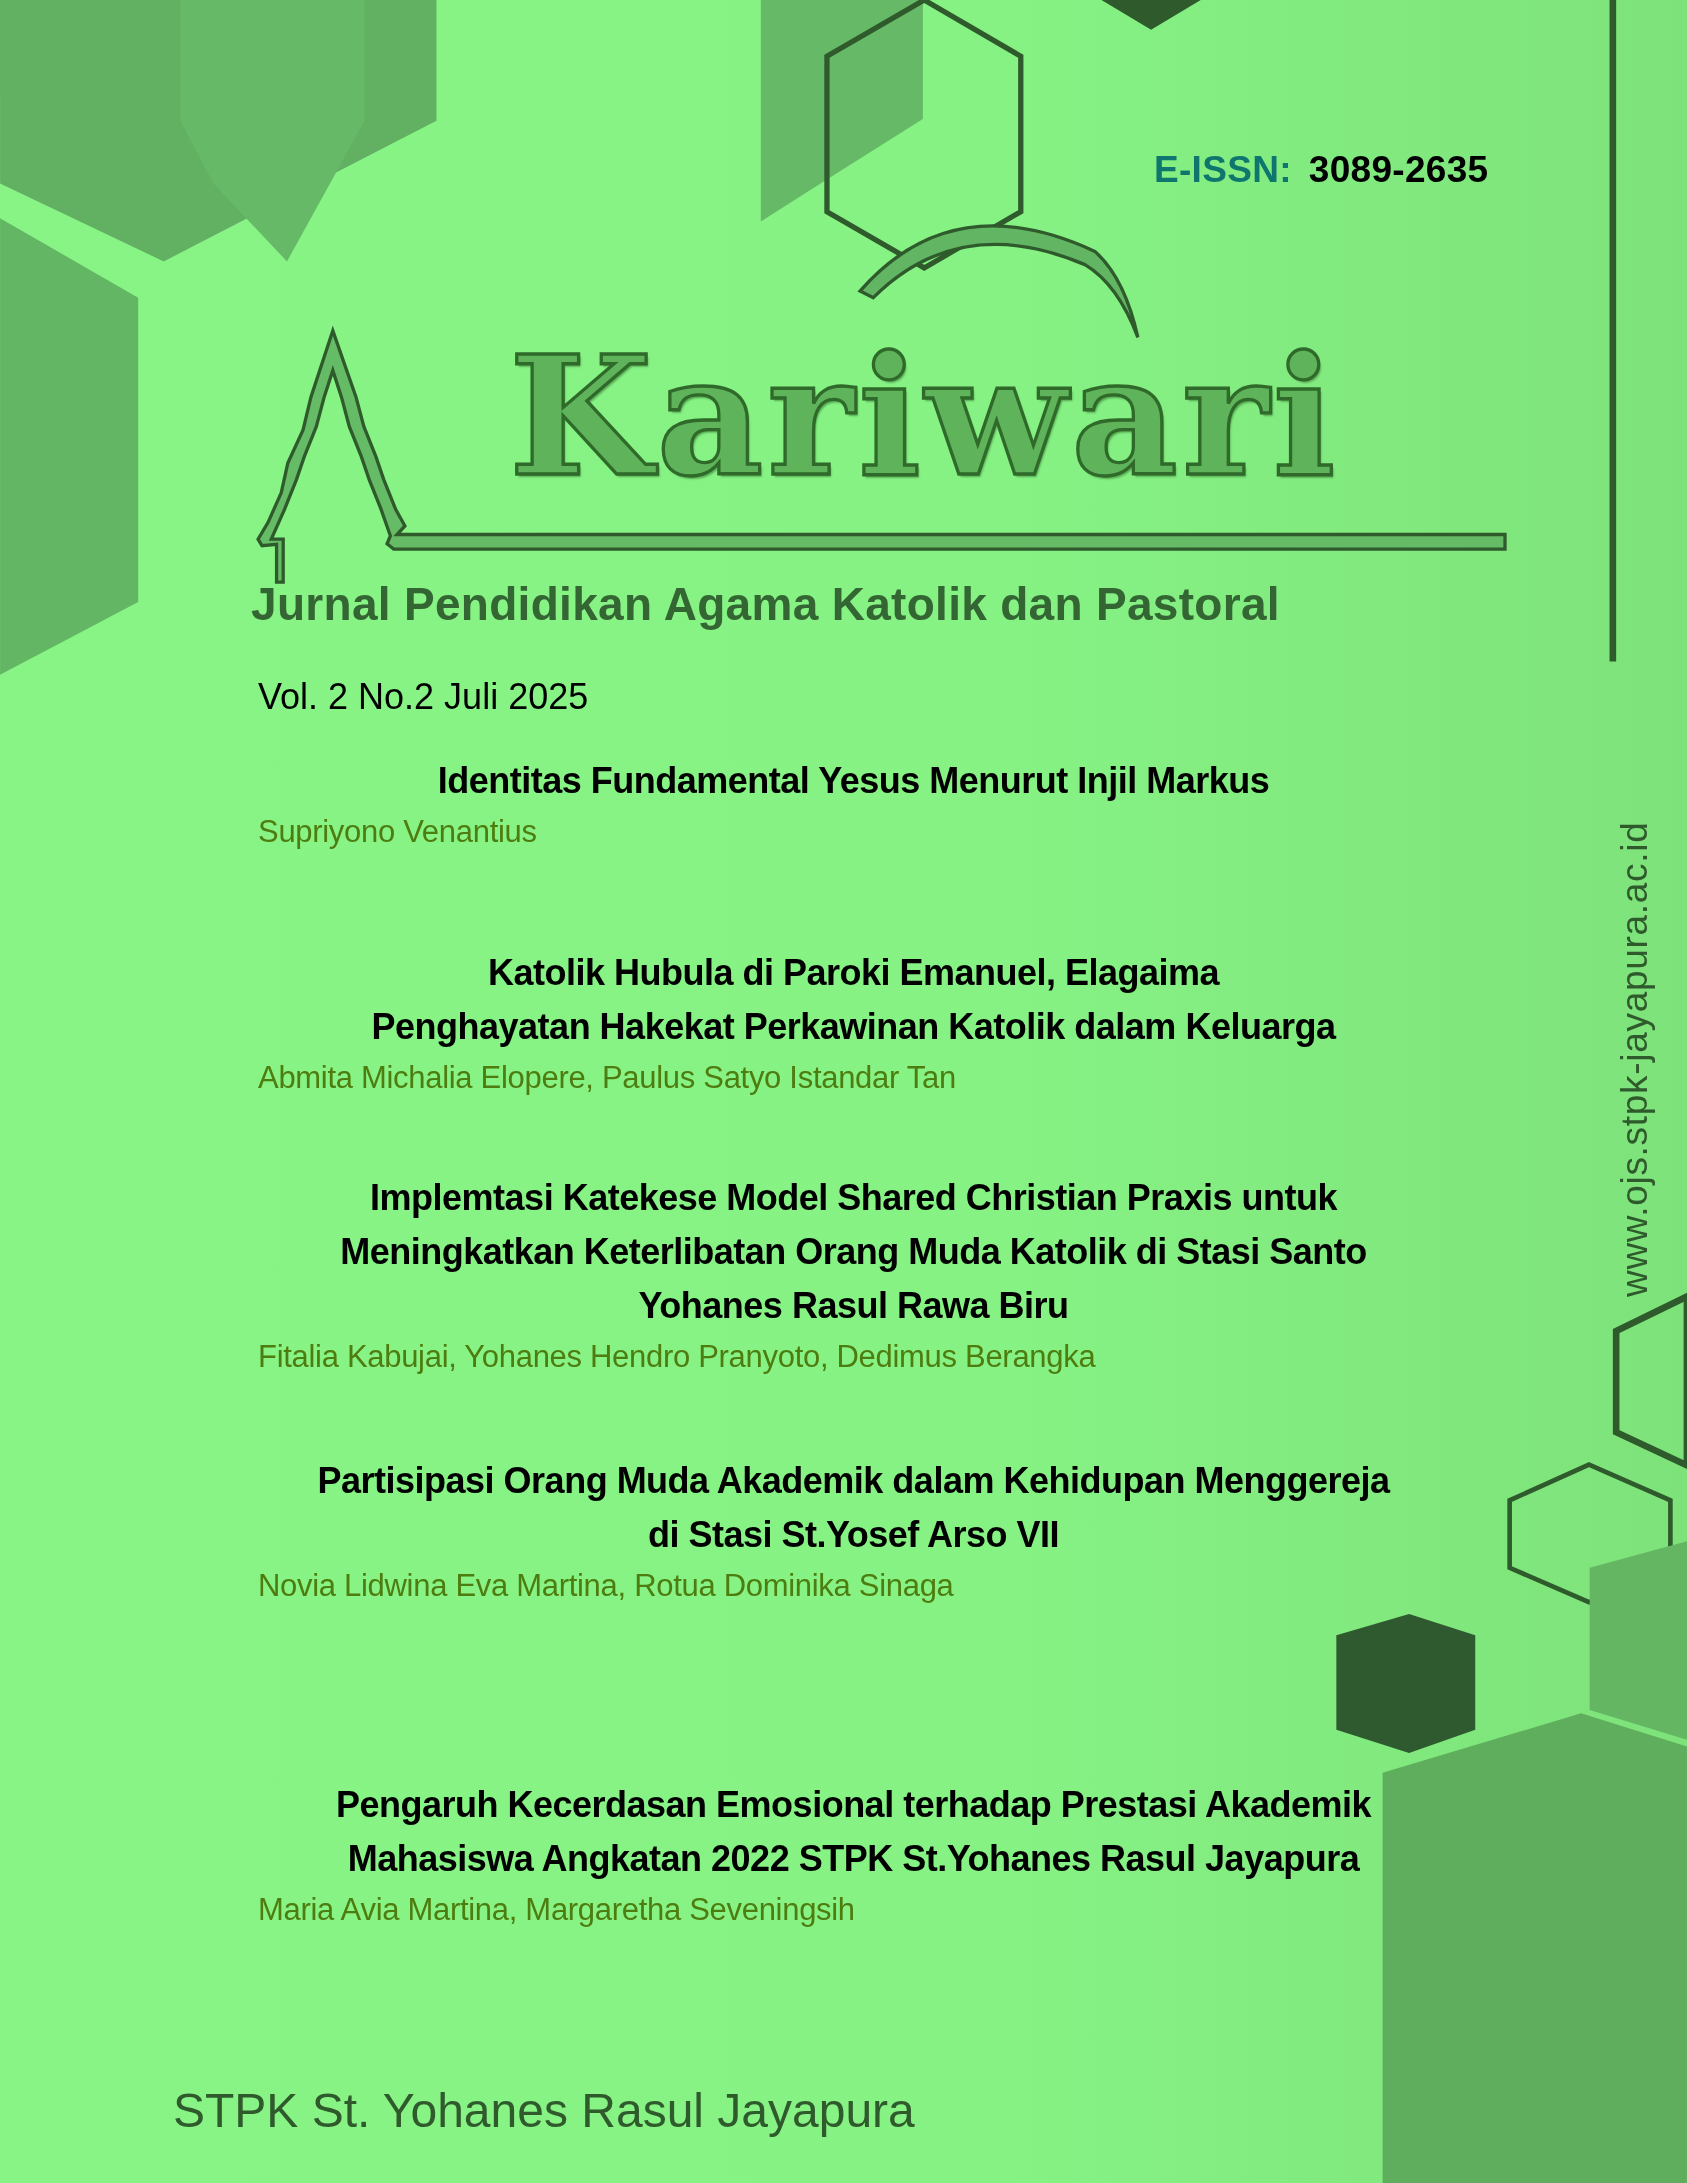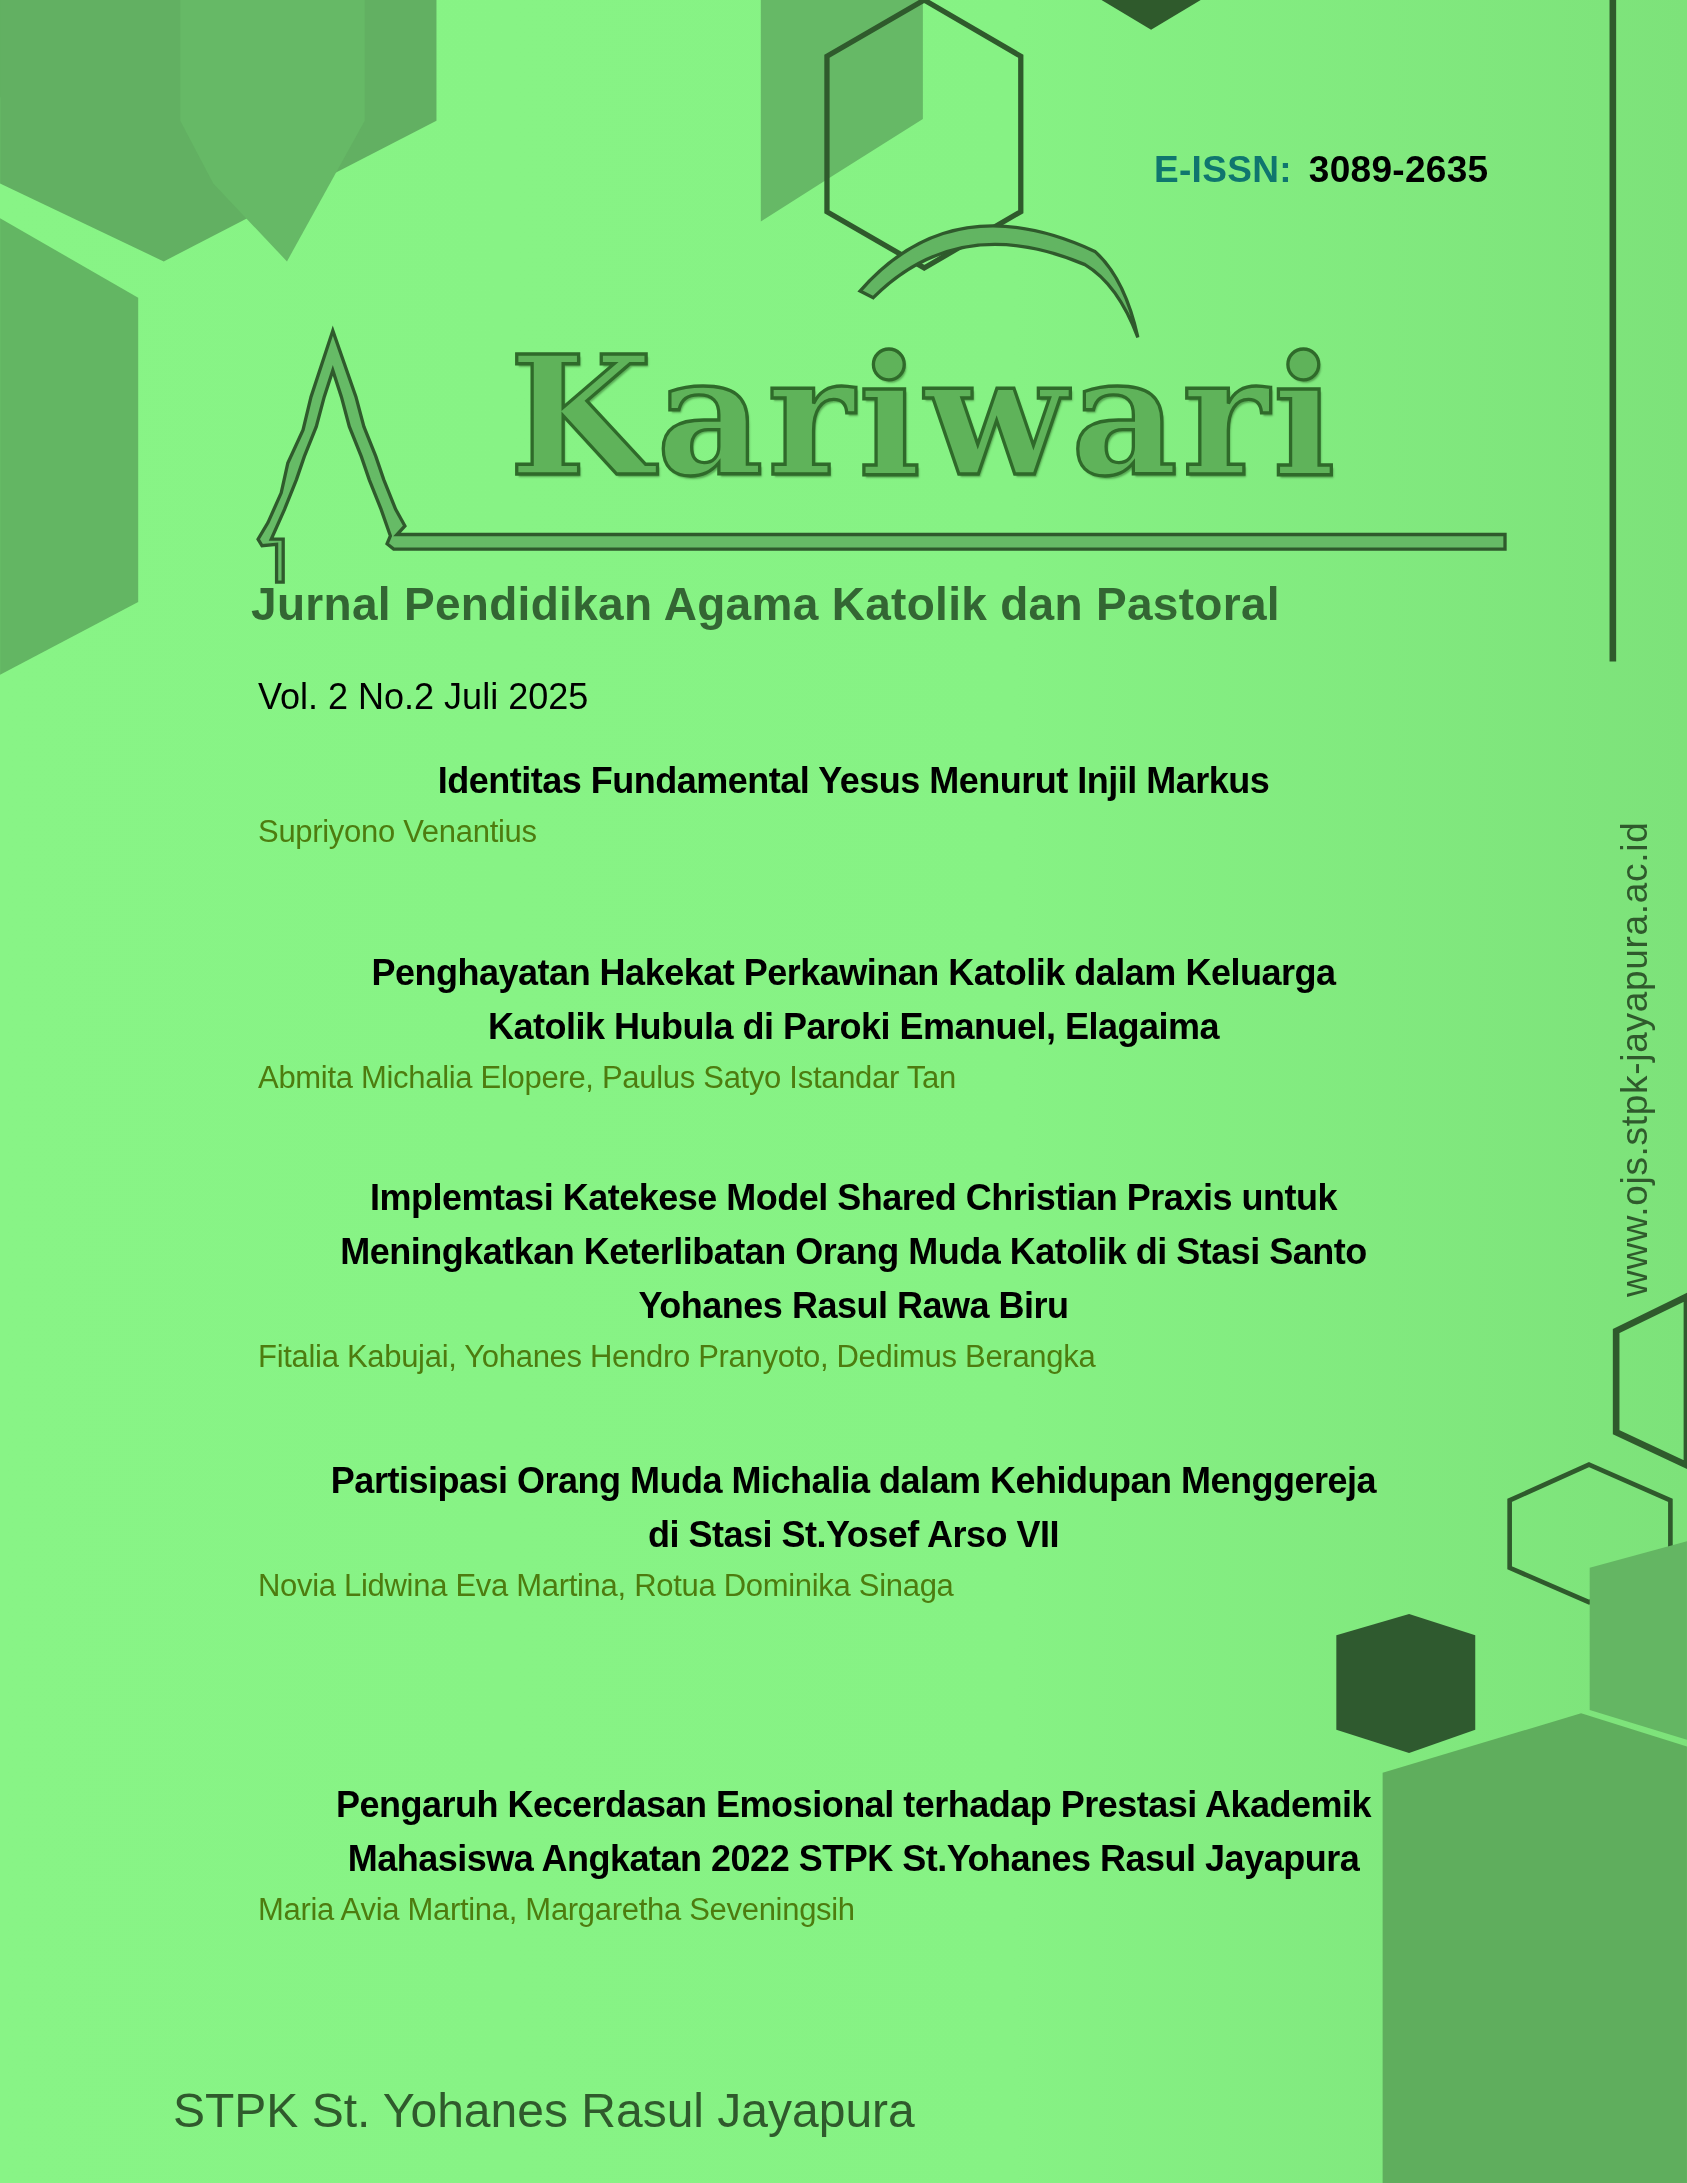--- a/index.html
+++ b/index.html
@@ -88,34 +88,34 @@
 <div class="abs logo-word">Kariwari</div>
 <div class="abs subtitle">Jurnal Pendidikan Agama Katolik dan Pastoral</div>
 <div class="abs volume">Vol. 2 No.2 Juli 2025</div>
 
 <div class="article" style="top:754px;">
   <div class="title">Identitas Fundamental Yesus Menurut Injil Markus</div>
   <div class="authors">Supriyono Venantius</div>
 </div>
 
 <div class="article" style="top:946px;">
+  <div class="title">Katolik Hubula di Paroki Emanuel, Elagaima</div>
   <div class="title">Penghayatan Hakekat Perkawinan Katolik dalam Keluarga</div>
-  <div class="title">Katolik Hubula di Paroki Emanuel, Elagaima</div>
   <div class="authors">Abmita Michalia Elopere, Paulus Satyo Istandar Tan</div>
 </div>
 
 <div class="article" style="top:1171px;">
   <div class="title">Implemtasi Katekese Model Shared Christian Praxis untuk</div>
   <div class="title">Meningkatkan Keterlibatan Orang Muda Katolik di Stasi Santo</div>
   <div class="title">Yohanes Rasul Rawa Biru</div>
   <div class="authors">Fitalia Kabujai, Yohanes Hendro Pranyoto, Dedimus Berangka</div>
 </div>
 
 <div class="article" style="top:1454px;">
-  <div class="title">Partisipasi Orang Muda Michalia dalam Kehidupan Menggereja</div>
+  <div class="title">Partisipasi Orang Muda Akademik dalam Kehidupan Menggereja</div>
   <div class="title">di Stasi St.Yosef Arso VII</div>
   <div class="authors">Novia Lidwina Eva Martina, Rotua Dominika Sinaga</div>
 </div>
 
 <div class="article" style="top:1778px;">
   <div class="title">Pengaruh Kecerdasan Emosional terhadap Prestasi Akademik</div>
   <div class="title">Mahasiswa Angkatan 2022 STPK St.Yohanes Rasul Jayapura</div>
   <div class="authors">Maria Avia Martina, Margaretha Seveningsih</div>
 </div>
 

